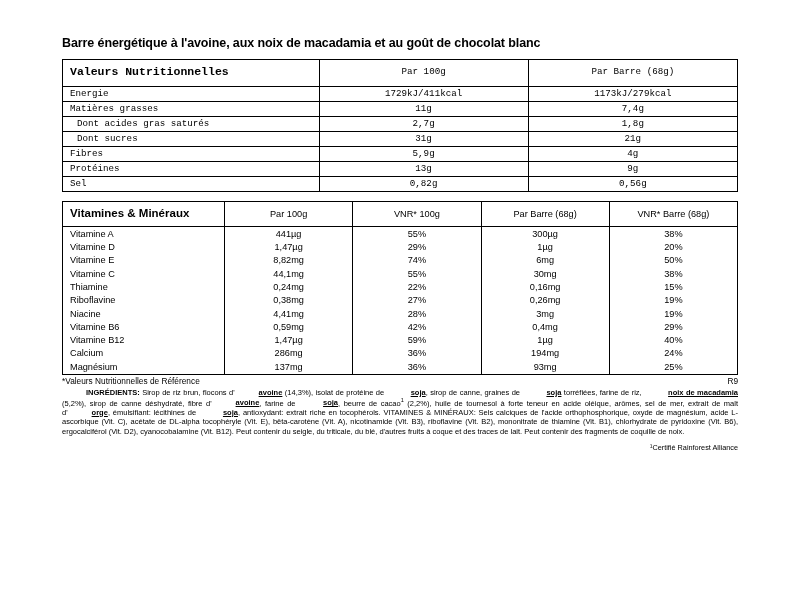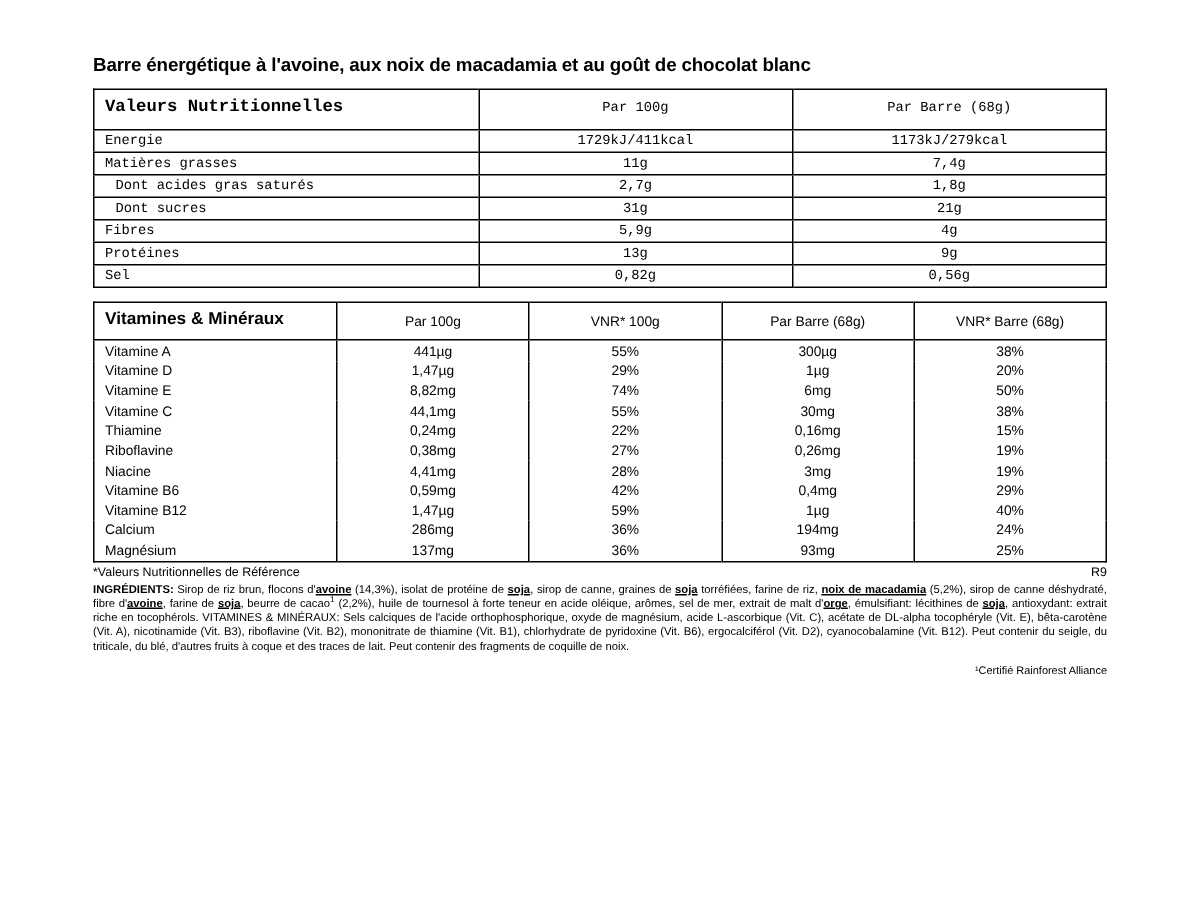--- a/index.html
+++ b/index.html
@@ -107,21 +107,21 @@
     align-items: center;
     font-size: 8.3px;
     margin-top: 1px;
   }
   .ingredients {
     font-size: 7.5px;
     line-height: 1.25;
     text-align: justify;
     margin-top: 2px;
   }
-  .ingredients b { font-weight: bold; }
+  .ingredients b { font-weight: bold; margin-left: 24px; }
   .ingredients u { text-decoration: underline; }
   .cert {
     font-size: 7.3px;
     text-align: right;
     margin-top: 7px;
   }
   sup { font-size: 0.75em; }
 </style>
 </head>
 <body>

